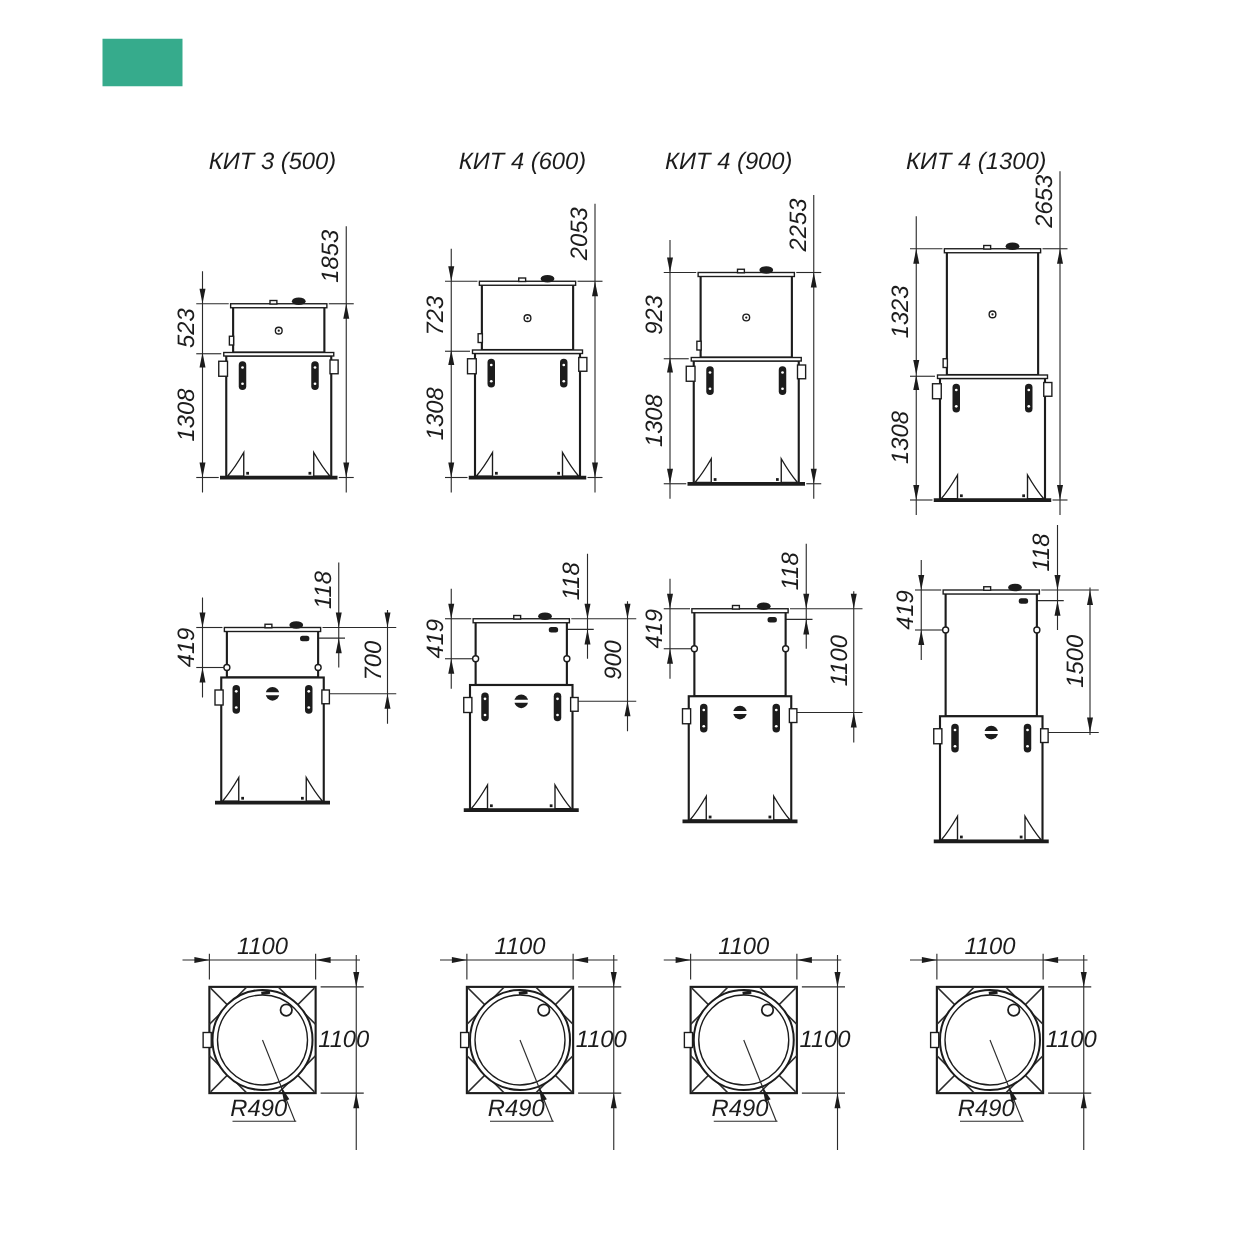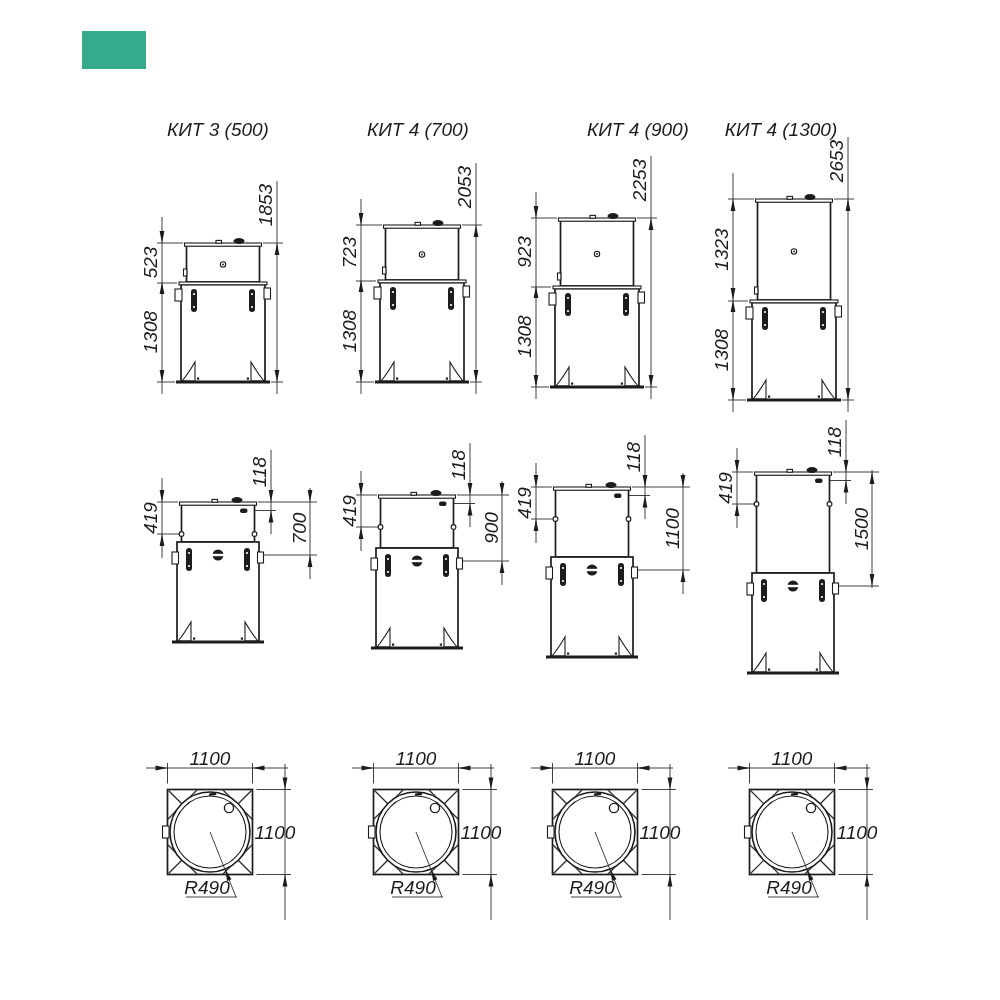--- a/index.html
+++ b/index.html
@@ -15,22 +15,22 @@
   .o2{fill:#fff;stroke:#1c1c1c;stroke-width:1.7;}
   .dim{font-family:"Liberation Sans",sans-serif;font-style:italic;font-size:19px;fill:#1c1c1c;}
 </style>
 </head>
 <body>
 
 <div class="page">
   <div class="swatch" id="swatch" style="background: rgb(54, 171, 140);"></div>
 
   <div class="col-header" style="left:218px">КИТ 3 (500)</div>
-  <div class="col-header" style="left:418px">КИТ 4 (700)</div>
-  <div class="col-header" style="left:638px">КИТ 4 (900)</div>
+  <div class="col-header" style="left:418px">КИТ 4 (600)</div>
+  <div class="col-header" style="left:583px">КИТ 4 (900)</div>
   <div class="col-header" style="left:781px">КИТ 4 (1300)</div>
 
   <div id="drawings">
       <svg width="200" height="310" viewBox="0 0 200 310" style="position:absolute;left:123px;top:120px">
         <line x1="34" y1="123" x2="60" y2="123" stroke="#2b2b2b" stroke-width="0.9"></line>
         <line x1="140" y1="123" x2="160" y2="123" stroke="#2b2b2b" stroke-width="0.9"></line>
         <line x1="34" y1="163" x2="54" y2="163" stroke="#2b2b2b" stroke-width="0.9"></line>
         <line x1="34" y1="262" x2="52" y2="262" stroke="#2b2b2b" stroke-width="0.9"></line>
         <line x1="148" y1="262" x2="160" y2="262" stroke="#2b2b2b" stroke-width="0.9"></line>
         <line x1="39" y1="97" x2="39" y2="274" stroke="#2b2b2b" stroke-width="0.9"></line>

